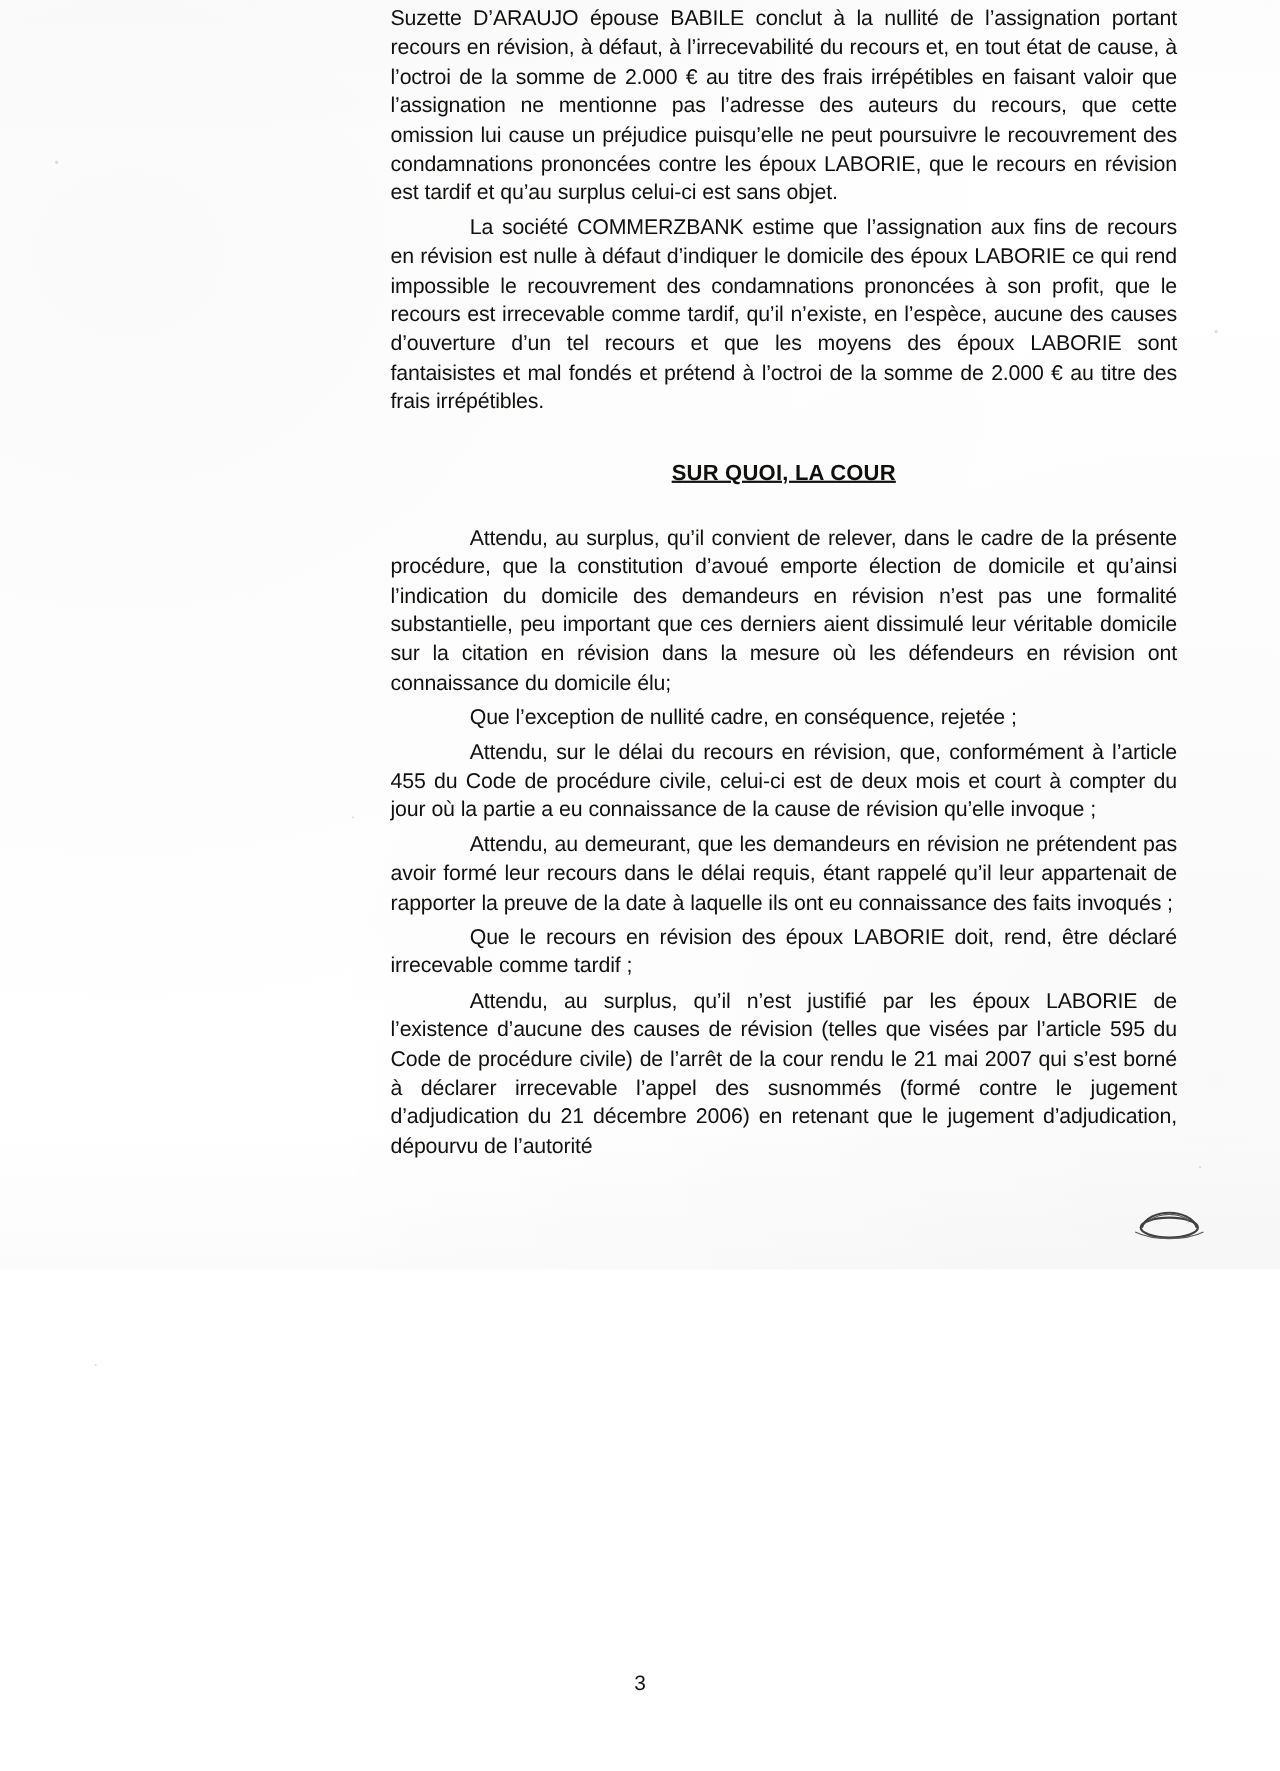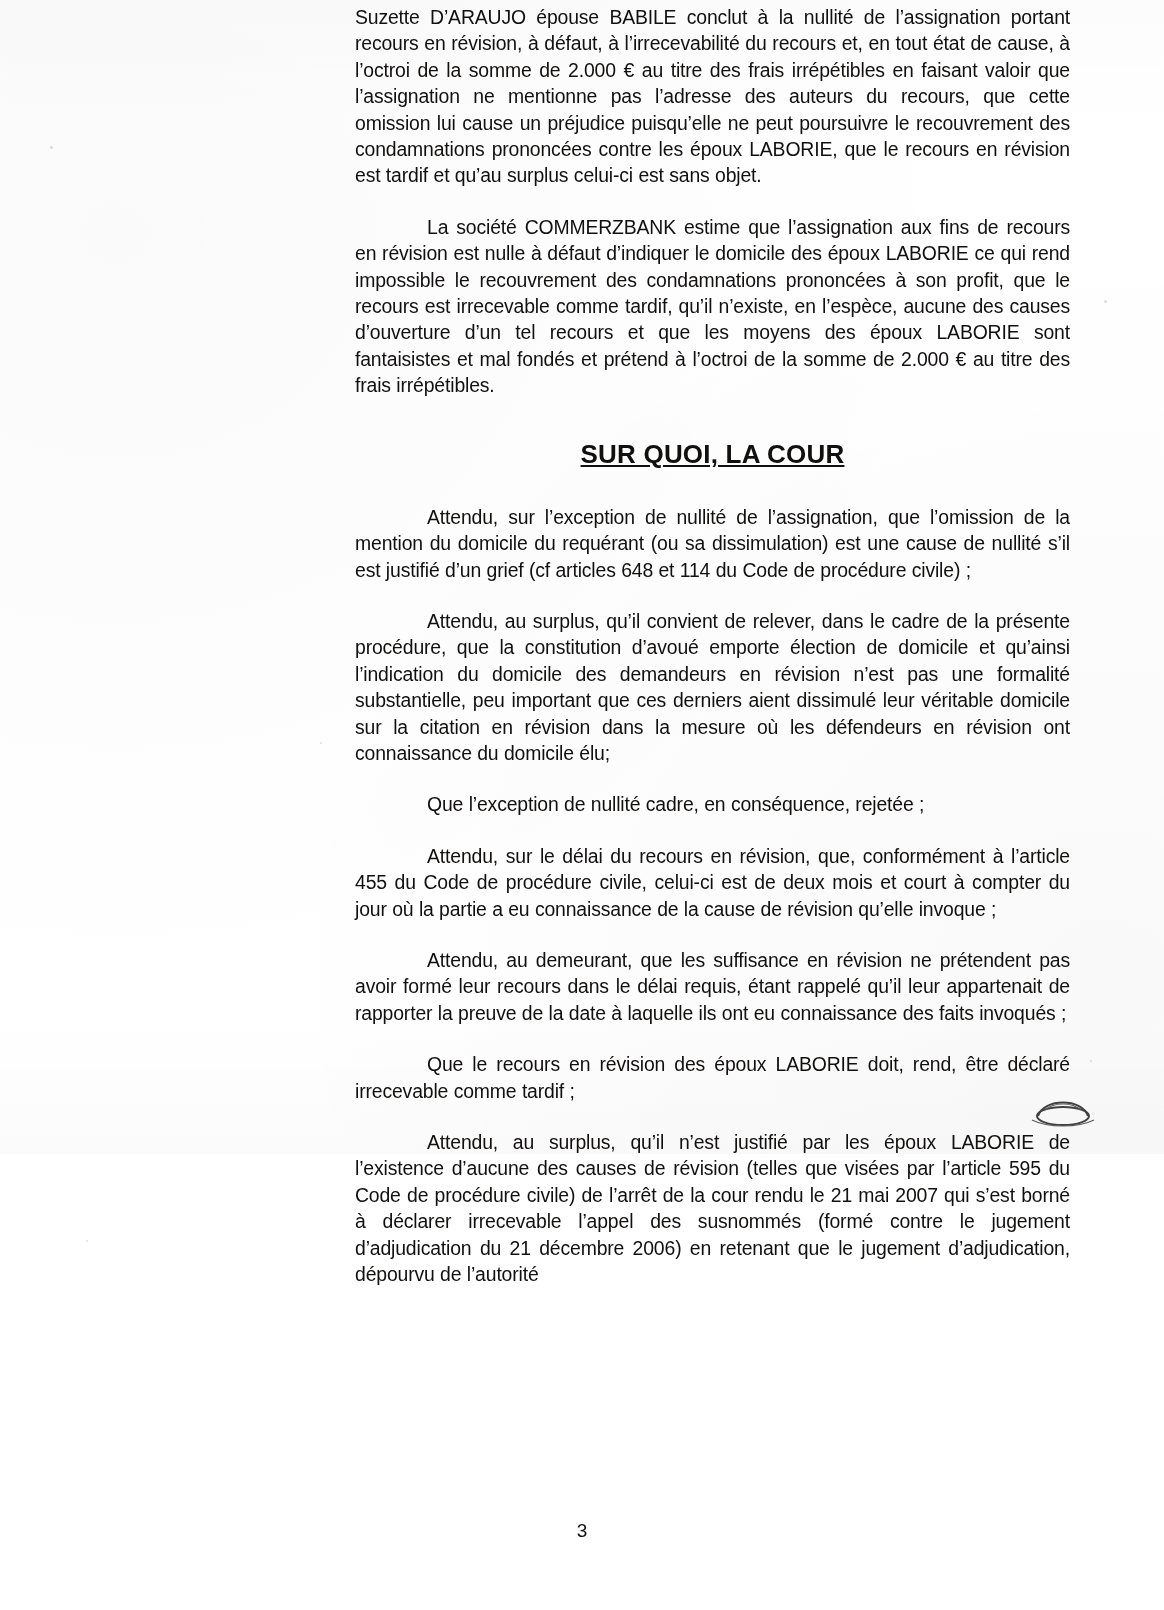--- a/index.html
+++ b/index.html
@@ -40,31 +40,31 @@
   p.para {
     margin: 0 0 0 0;
     font-size: 19.4px;
     line-height: 26.4px;
     text-align: justify;
     text-justify: inter-word;
     letter-spacing: -0.15px;
     word-spacing: 0.2px;
   }
   p.para + p.para {
-    margin-top: 25px;
+    margin-top: 5px;
   }
   p.indent {
     text-indent: 72px;
   }
   .clipped-first {
     margin-top: 0;
   }
   .heading {
     text-align: center;
-    font-size: 26px;
+    font-size: 20px;
     font-weight: bold;
     text-decoration: underline;
     letter-spacing: 0.2px;
     margin: 40px 0 34px 0;
   }
   .pagenum {
     position: absolute;
     left: 0;
     top: 1520px;
     width: 1164px;
@@ -102,31 +102,30 @@
   <div class="speck" style="left:86px;  top:1240px; width:2px; height:2px;"></div>
 
   <div class="textblock">
 
     <p class="para clipped-first">Suzette D’ARAUJO épouse BABILE conclut à la nullité de l’assignation portant recours en révision, à défaut, à l’irrecevabilité du recours et, en tout état de cause, à l’octroi de la somme de 2.000 € au titre des frais irrépétibles en faisant valoir que l’assignation ne mentionne pas l’adresse des auteurs du recours, que cette omission lui cause un préjudice puisqu’elle ne peut poursuivre le recouvrement des condamnations prononcées contre les époux LABORIE, que le recours en révision est tardif et qu’au surplus celui-ci est sans objet.</p>
 
     <p class="para indent">La société COMMERZBANK estime que l’assignation aux fins de recours en révision est nulle à défaut d’indiquer le domicile des époux LABORIE ce qui rend impossible le recouvrement des condamnations prononcées à son profit, que le recours est irrecevable comme tardif, qu’il n’existe, en l’espèce, aucune des causes d’ouverture d’un tel recours et que les moyens des époux LABORIE sont fantaisistes et mal fondés et prétend à l’octroi de la somme de 2.000 € au titre des frais irrépétibles.</p>
 
     <div class="heading">SUR QUOI, LA COUR</div>
 
-    <p class="para indent">Attendu, sur l’exception de nullité de l’assignation, que l’omission de la mention du domicile du requérant (ou sa dissimulation) est une cause de nullité s’il est justifié d’un grief (cf articles 648 et 114 du Code de procédure civile) ;</p>
 
 
     <p class="para indent">Attendu, au surplus, qu’il convient de relever, dans le cadre de la présente procédure, que la constitution d’avoué emporte élection de domicile et qu’ainsi l’indication du domicile des demandeurs en révision n’est pas une formalité substantielle, peu important que ces derniers aient dissimulé leur véritable domicile sur la citation en révision dans la mesure où les défendeurs en révision ont connaissance du domicile élu;</p>
 
     <p class="para indent">Que l’exception de nullité cadre, en conséquence, rejetée ;</p>
 
     <p class="para indent">Attendu, sur le délai du recours en révision, que, conformément à l’article 455 du Code de procédure civile, celui-ci est de deux mois et court à compter du jour où la partie a eu connaissance de la cause de révision qu’elle invoque ;</p>
 
 
-    <p class="para indent">Attendu, au demeurant, que les suffisance en révision ne prétendent pas avoir formé leur recours dans le délai requis, étant rappelé qu’il leur appartenait de rapporter la preuve de la date à laquelle ils ont eu connaissance des faits invoqués ;</p>
+    <p class="para indent">Attendu, au demeurant, que les demandeurs en révision ne prétendent pas avoir formé leur recours dans le délai requis, étant rappelé qu’il leur appartenait de rapporter la preuve de la date à laquelle ils ont eu connaissance des faits invoqués ;</p>
 
     <p class="para indent">Que le recours en révision des époux LABORIE doit, rend, être déclaré irrecevable comme tardif ;</p>
 
     <p class="para indent">Attendu, au surplus, qu’il n’est justifié par les époux LABORIE de l’existence d’aucune des causes de révision (telles que visées par l’article 595 du Code de procédure civile) de l’arrêt de la cour rendu le 21 mai 2007 qui s’est borné à déclarer irrecevable l’appel des susnommés (formé contre le jugement d’adjudication du 21 décembre 2006) en retenant que le jugement d’adjudication, dépourvu de l’autorité</p>
 
   </div>
 
   <div class="pagenum">3</div>
 
   <svg class="stamp" viewBox="0 0 90 46">

